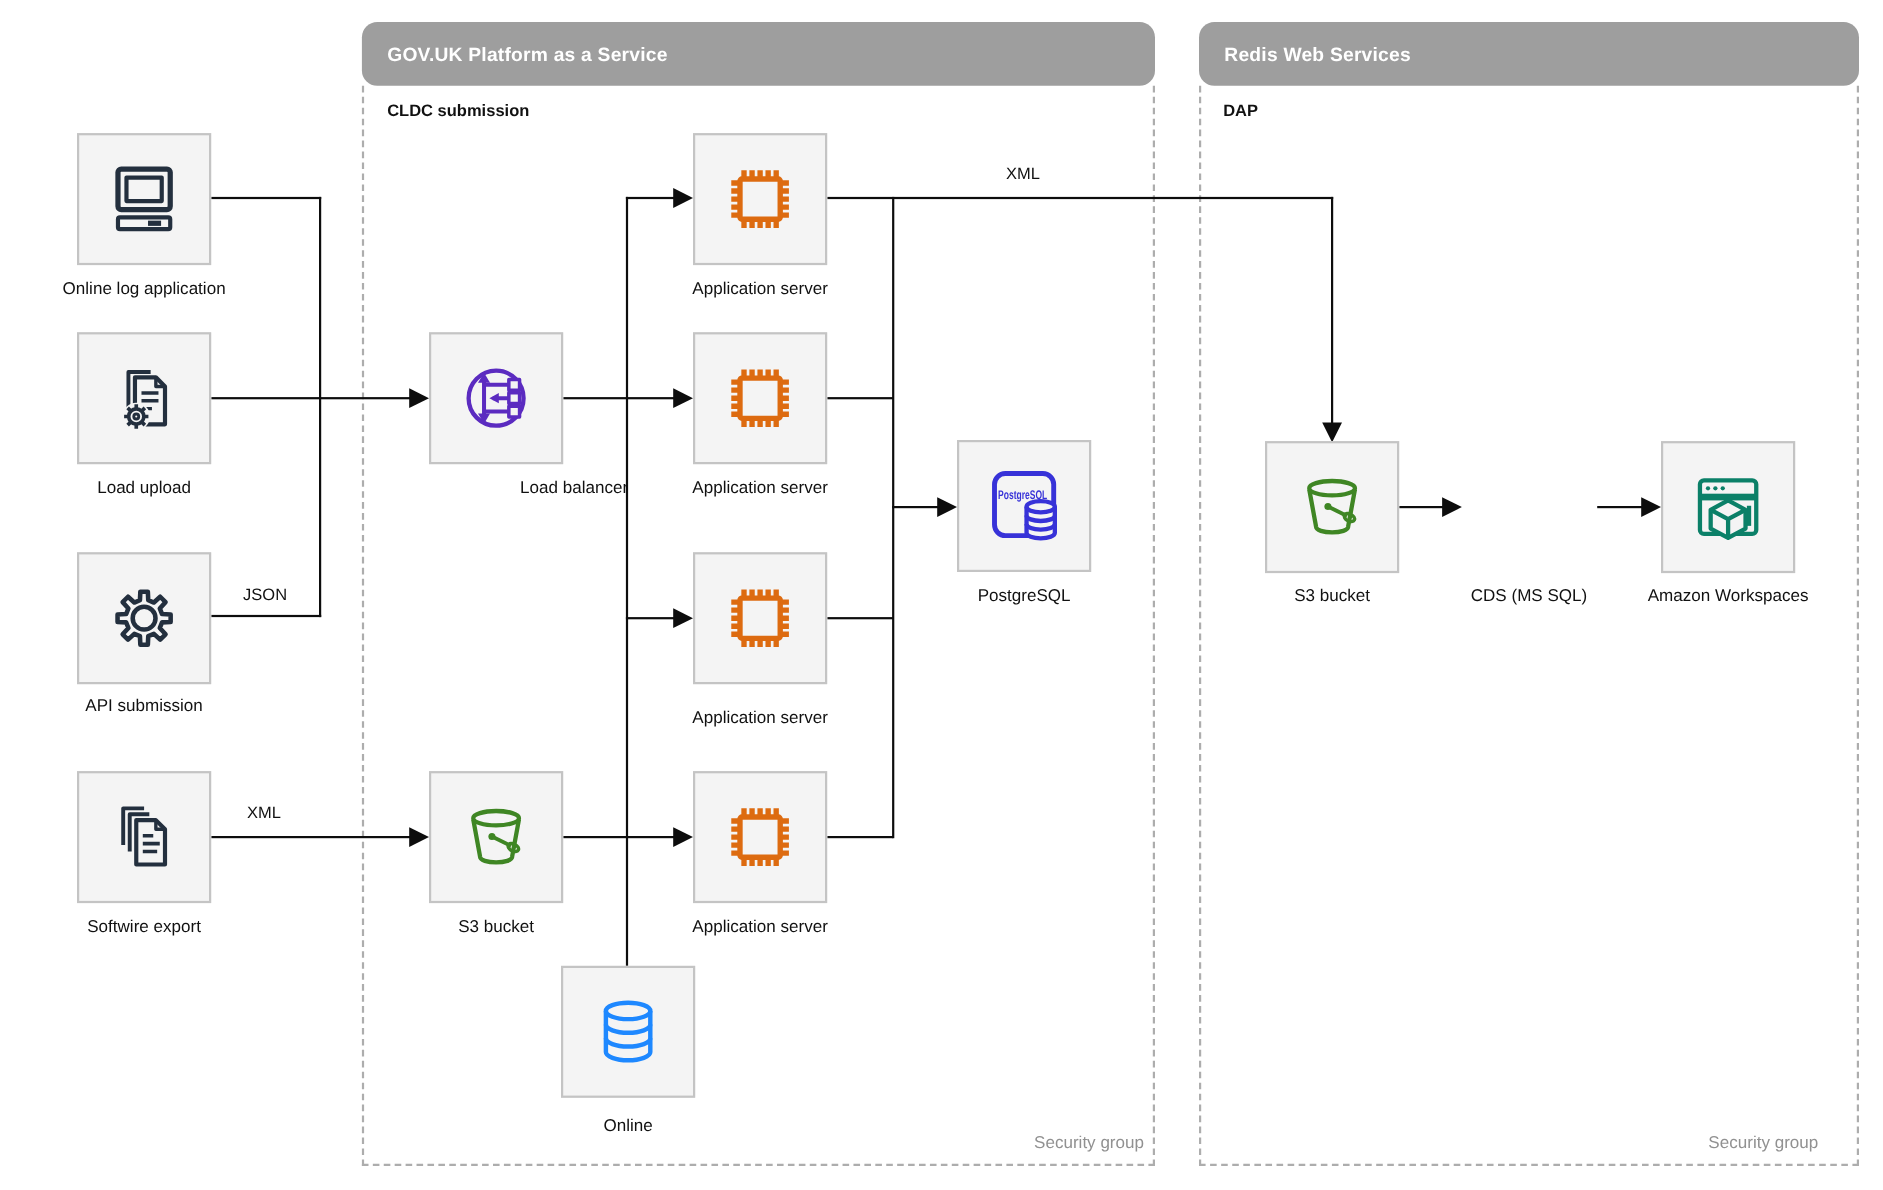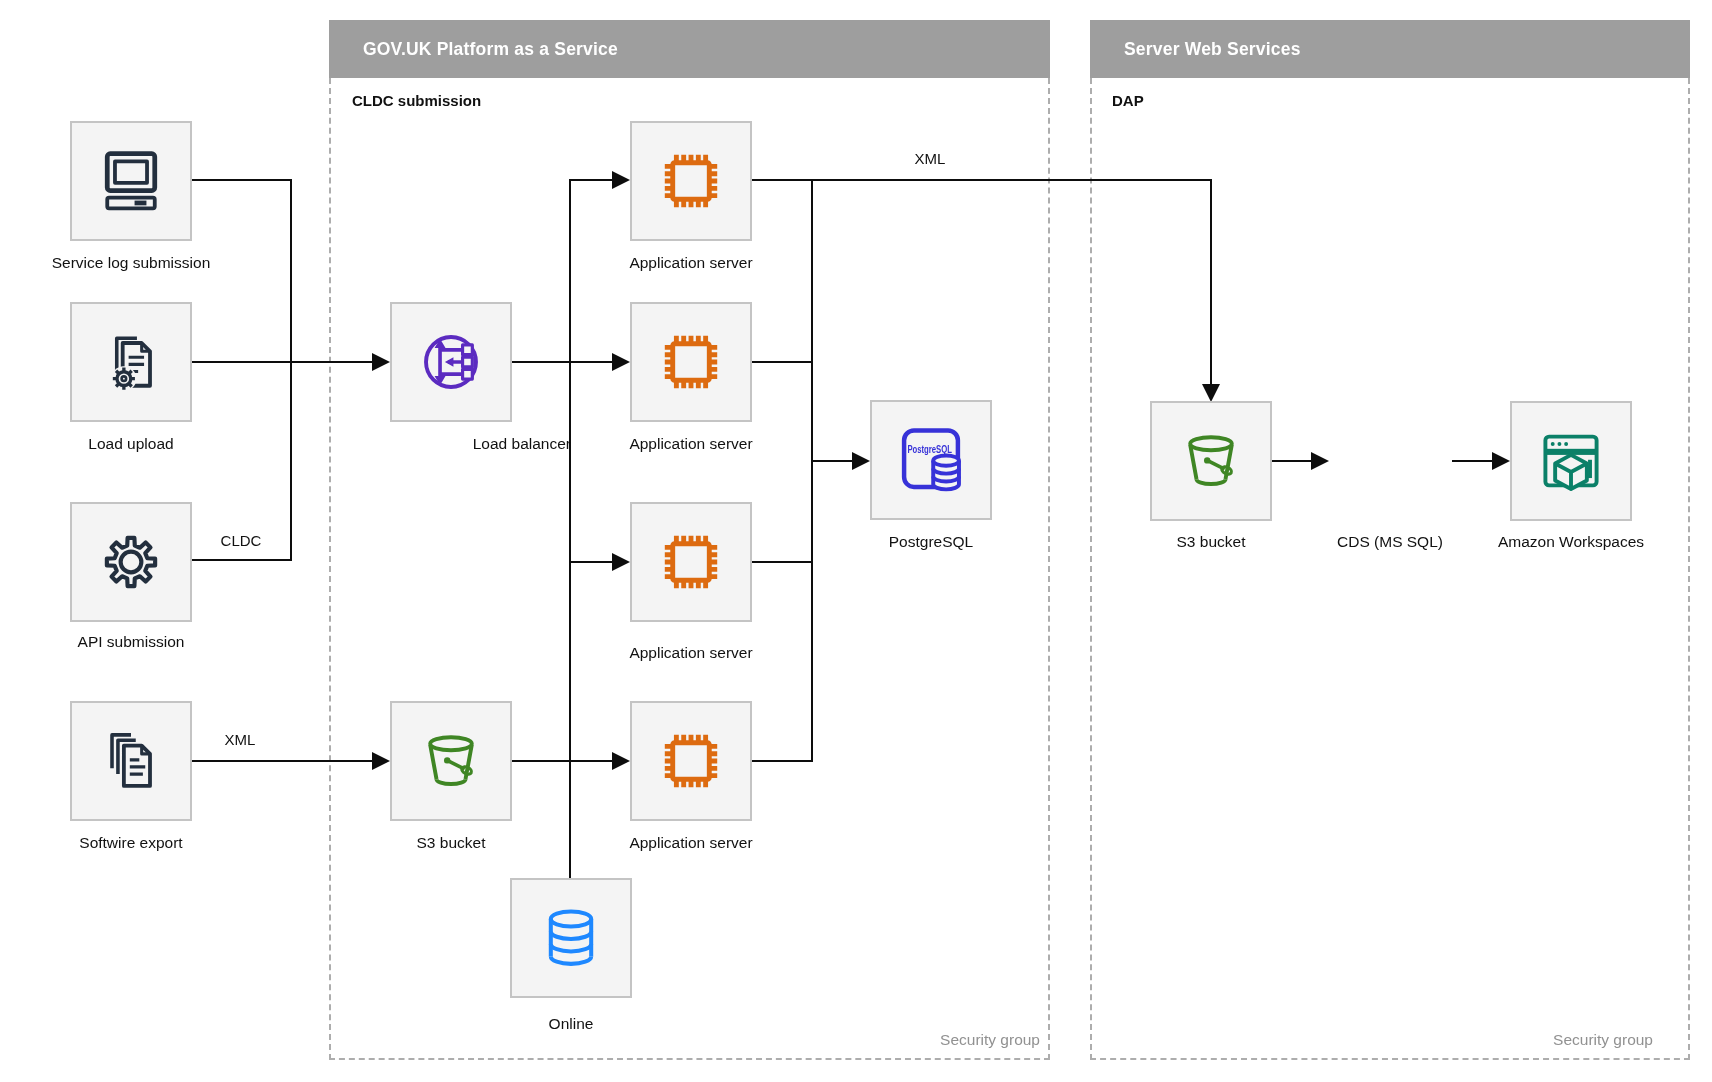--- a/index.html
+++ b/index.html
@@ -7,21 +7,21 @@
     --dashed:#adadad; --line:#0d0d0d; --label:#111111; --muted:#919191;
     --navy:#232f3e; --purple:#5b2bc0; --orange:#dd6b10; --indigo:#3732d8;
     --green:#3f8624; --blue:#1e88ff; --teal:#0b8068;
   }
   html,body{margin:0;padding:0;background:#ffffff;}
   body{font-family:"Liberation Sans", sans-serif;}
   .canvas{position:relative;width:1712px;height:1082px;background:#fff;overflow:hidden;}
 
   .region{position:absolute;border:2px dashed var(--dashed);border-top:none;box-sizing:border-box;}
   .region-header{position:absolute;background:var(--header-bg);box-sizing:border-box;
-    display:flex;align-items:center;padding-left:34px;}
+    display:flex;align-items:center;padding-left:23px;border-radius:14px;}
   .region-header span{color:var(--header-text);font-size:17.5px;font-weight:bold;letter-spacing:.2px;}
   .region-sublabel{position:absolute;font-size:15px;font-weight:bold;color:var(--label);}
   .region-footer{position:absolute;width:240px;text-align:right;font-size:15.5px;color:var(--muted);}
 
   .node{position:absolute;width:122px;height:120px;background:var(--node-bg);
     border:2px solid var(--node-border);box-sizing:border-box;
     display:flex;align-items:center;justify-content:center;}
   .node svg{display:block;}
   .node-label{position:absolute;width:240px;text-align:center;font-size:15.5px;color:var(--label);}
 
@@ -43,21 +43,21 @@
 <div class="canvas">
 
   <div class="region-header" style="left:329px;top:20px;width:721px;height:58px;">
     <span>GOV.UK Platform as a Service</span>
   </div>
   <div class="region" style="left:329px;top:78px;width:721px;height:982px;"></div>
   <div class="region-sublabel" style="left:352px;top:92px;">CLDC submission</div>
   <div class="region-footer" style="left:800px;top:1031px;">Security group</div>
 
   <div class="region-header" style="left:1090px;top:20px;width:600px;height:58px;">
-    <span>Server Web Services</span>
+    <span>Redis Web Services</span>
   </div>
   <div class="region" style="left:1090px;top:78px;width:600px;height:982px;"></div>
   <div class="region-sublabel" style="left:1112px;top:92px;">DAP</div>
   <div class="region-footer" style="left:1413px;top:1031px;">Security group</div>
 
   <div class="hline" style="left:192px;top:179px;width:100px;"></div>
   <div class="vline" style="left:290px;top:179px;height:382px;"></div>
   <div class="hline" style="left:192px;top:559px;width:100px;"></div>
   <div class="hline" style="left:192px;top:361px;width:182px;"></div>
   <div class="arr-r" style="left:372px;top:353px;"></div>
@@ -83,33 +83,33 @@
   <div class="hline" style="left:752px;top:561px;width:60px;"></div>
   <div class="hline" style="left:752px;top:760px;width:60px;"></div>
   <div class="hline" style="left:811px;top:460px;width:43px;"></div>
   <div class="arr-r" style="left:852px;top:452px;"></div>
 
   <div class="hline" style="left:1272px;top:460px;width:42px;"></div>
   <div class="arr-r" style="left:1311px;top:452px;"></div>
   <div class="hline" style="left:1452px;top:460px;width:42px;"></div>
   <div class="arr-r" style="left:1492px;top:452px;"></div>
 
-  <div class="edge-label" style="left:191px;top:532px;">CLDC</div>
+  <div class="edge-label" style="left:191px;top:532px;">JSON</div>
   <div class="edge-label" style="left:190px;top:731px;">XML</div>
   <div class="edge-label" style="left:880px;top:150px;">XML</div>
 
   <div class="node" style="left:70px;top:121px;">
     <svg class="ic-navy" width="76" height="76" viewBox="0 0 64 64" fill="none" stroke="currentColor" stroke-linejoin="round">
       <rect x="12" y="9" width="40" height="31" rx="2.5" stroke-width="4"></rect>
       <rect x="18.5" y="15.5" width="27" height="18" stroke-width="3.2"></rect>
       <rect x="12" y="46" width="40" height="9" rx="1.5" stroke-width="3.2"></rect>
       <rect x="35" y="48.5" width="10" height="4" fill="currentColor" stroke="none"></rect>
     </svg>
   </div>
-  <div class="node-label" style="left:11px;top:254px;">Service log submission</div>
+  <div class="node-label" style="left:11px;top:254px;">Online log application</div>
 
   <div class="node" style="left:70px;top:302px;">
     <svg class="ic-navy" width="76" height="76" viewBox="0 0 64 64" fill="none" stroke="currentColor" stroke-linejoin="round">
       <path d="M20 41 V12 H37" stroke-width="3"></path>
       <path d="M25 16 H41 L48 23 V52 H25 Z" fill="#f4f4f4" stroke-width="3.2"></path>
       <path d="M41 16 V23 H48" stroke-width="2.6"></path>
       <path d="M30 28 H43 M30 34 H43 M30 40 H38" stroke-width="2.6"></path>
       <circle cx="26" cy="46" r="10.5" fill="#f4f4f4" stroke="none"></circle>
       <circle cx="26" cy="46" r="5.8" stroke-width="2.8"></circle>
       <path d="M31.8 46 H35.3 M30.1 50.1 L32.6 52.6 M26 51.8 V55.3 M21.9 50.1 L19.4 52.6 M20.2 46 H16.7 M21.9 41.9 L19.4 39.4 M26 40.2 V36.7 M30.1 41.9 L32.6 39.4" stroke-width="2.8"></path>

